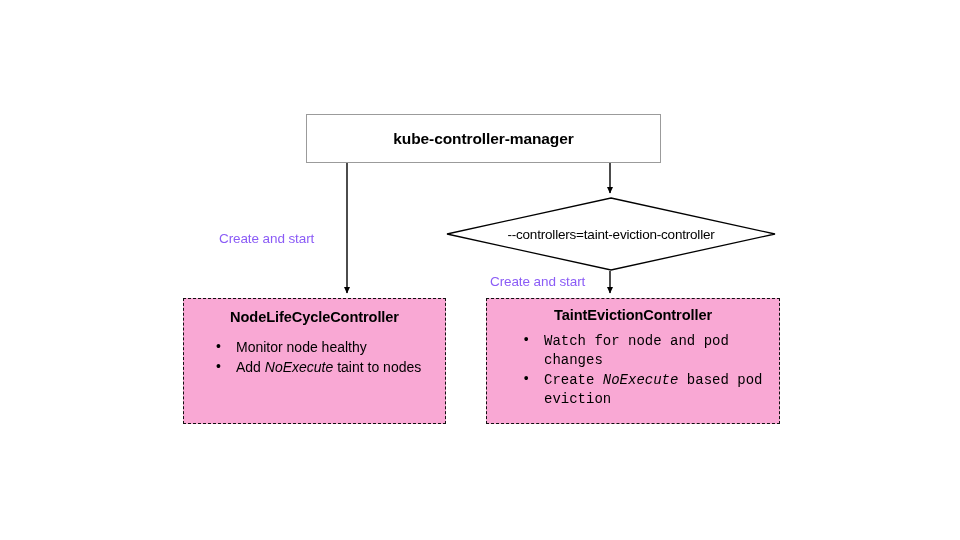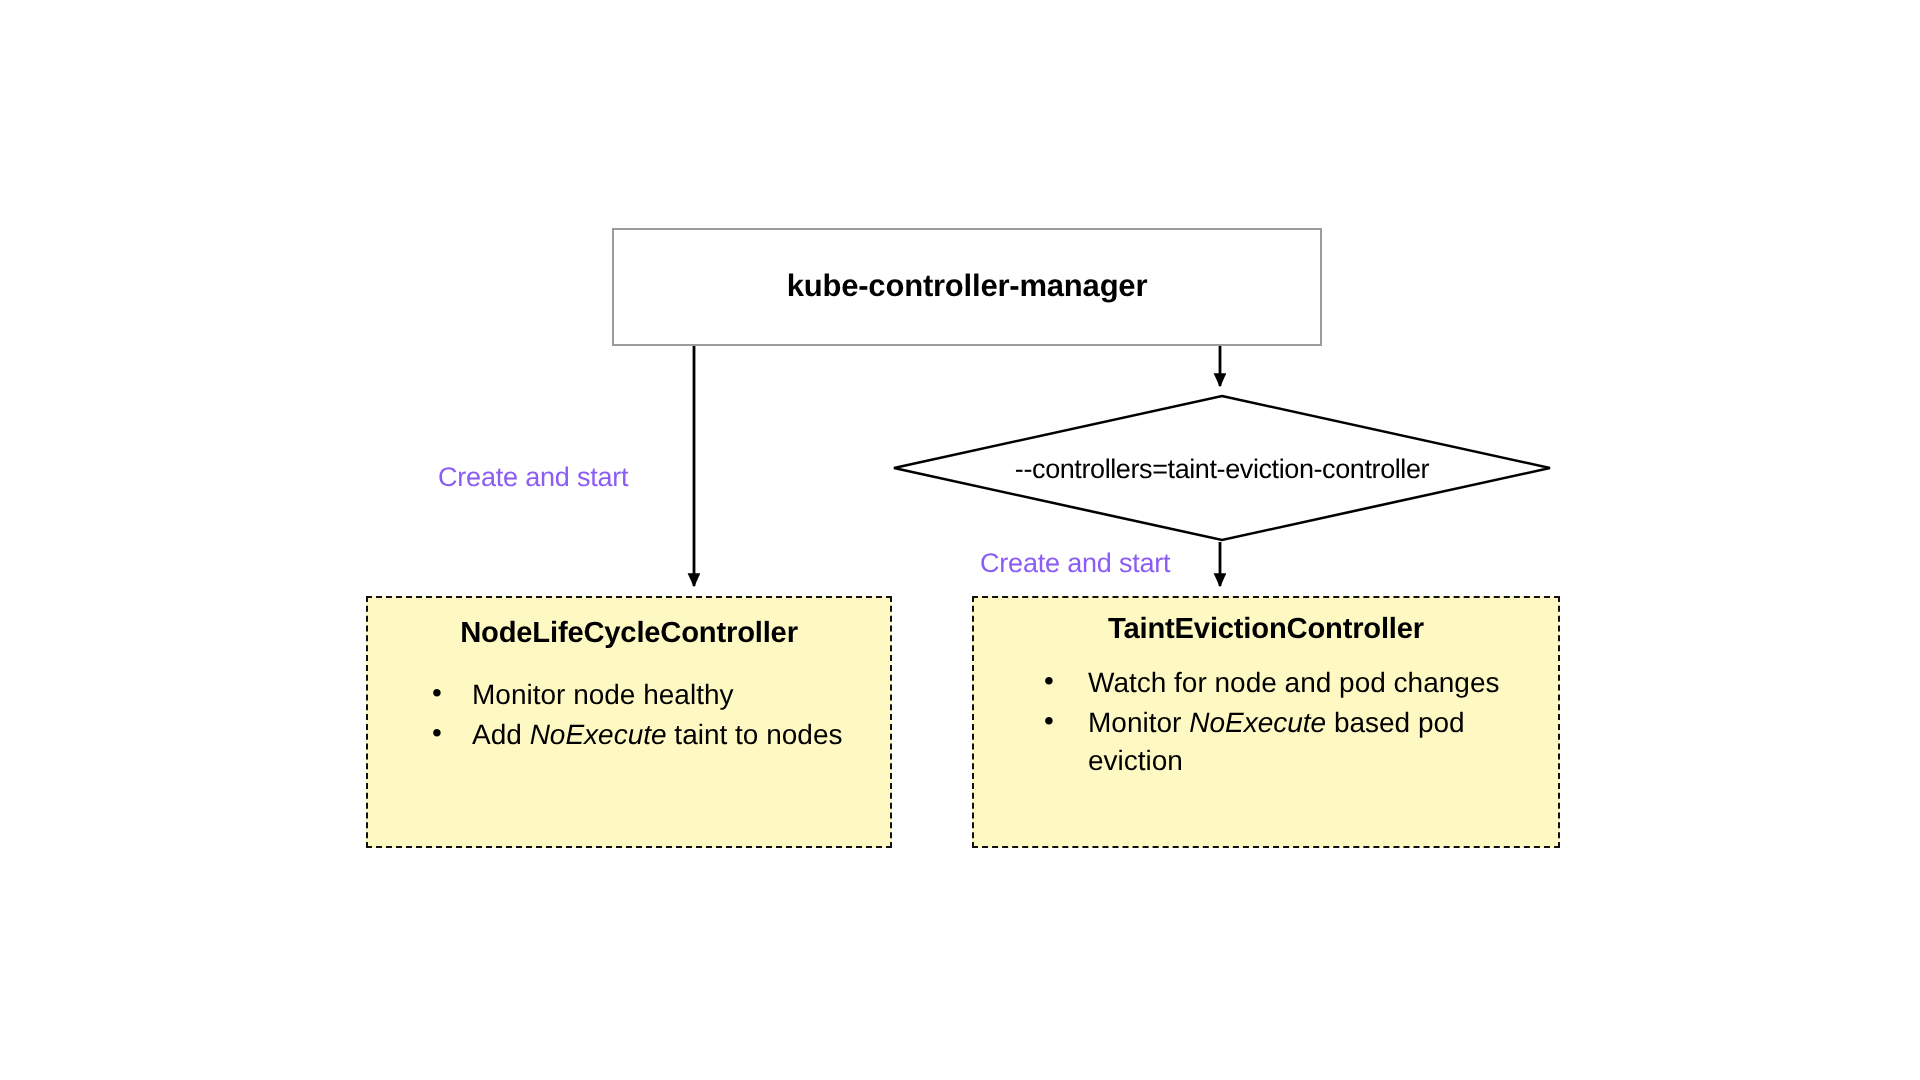--- a/index.html
+++ b/index.html
@@ -24,21 +24,21 @@
   .node {
     position: absolute;
     box-sizing: border-box;
   }
 
   
   #kcm-box {
     left: 306px;
     top: 114px;
     width: 355px;
-    height: 59px;
+    height: 49px;
     border: 1px solid #9b9b9b;
     background: #ffffff;
     display: flex;
     align-items: center;
     justify-content: center;
   }
   #kcm-box .title {
     font-size: 15.5px;
     font-weight: bold;
     letter-spacing: -0.1px;
@@ -70,21 +70,21 @@
     font-size: 13.5px;
     color: #000;
     white-space: nowrap;
     letter-spacing: -0.2px;
     text-align: center;
   }
 
   
   .ctrl-box {
     border: 1.6px dashed #111111;
-    background: #fef9c3;
+    background: #f9a8d4;
     padding: 0;
   }
   #nlc-box {
     left: 183px;
     top: 298px;
     width: 263px;
     height: 126px;
   }
   #tec-box {
     left: 486px;
@@ -101,21 +101,21 @@
   }
   #nlc-box .ctrl-title { margin-top: 10px; }
   #tec-box .ctrl-title { margin-top: 8px; }
 
   .bullets {
     list-style: none;
     margin: 15px;
     padding: 0;
   }
   #nlc-box .bullets { margin-top: 13px; padding-left: 17px; }
-  #tec-box .bullets { margin-top: 9px;  padding-left: 20px; }
+  #tec-box .bullets { margin-top: 9px;  padding-left: 20px; font-family: Liberation Mono, monospace; }
 
   .bullets li {
     position: relative;
     font-size: 14px;
     line-height: 19px;
     color: #000;
     padding-left: 20px;
     margin-bottom: 1px;
   }
   .bullets li::before {
@@ -197,17 +197,17 @@
     <ul class="bullets">
         <li><span>Monitor node healthy</span></li>
         <li><span>Add </span><em>NoExecute</em><span> taint to nodes</span></li>
       </ul>
   </div>
 
   <div class="node ctrl-box" id="tec-box">
     <div class="ctrl-title">TaintEvictionController</div>
     <ul class="bullets">
         <li><span>Watch for node and pod changes</span></li>
-        <li><span>Monitor </span><em>NoExecute</em><span> based pod eviction</span></li>
+        <li><span>Create </span><em>NoExecute</em><span> based pod eviction</span></li>
       </ul>
   </div>
 
 </div>
 
 </body></html>

